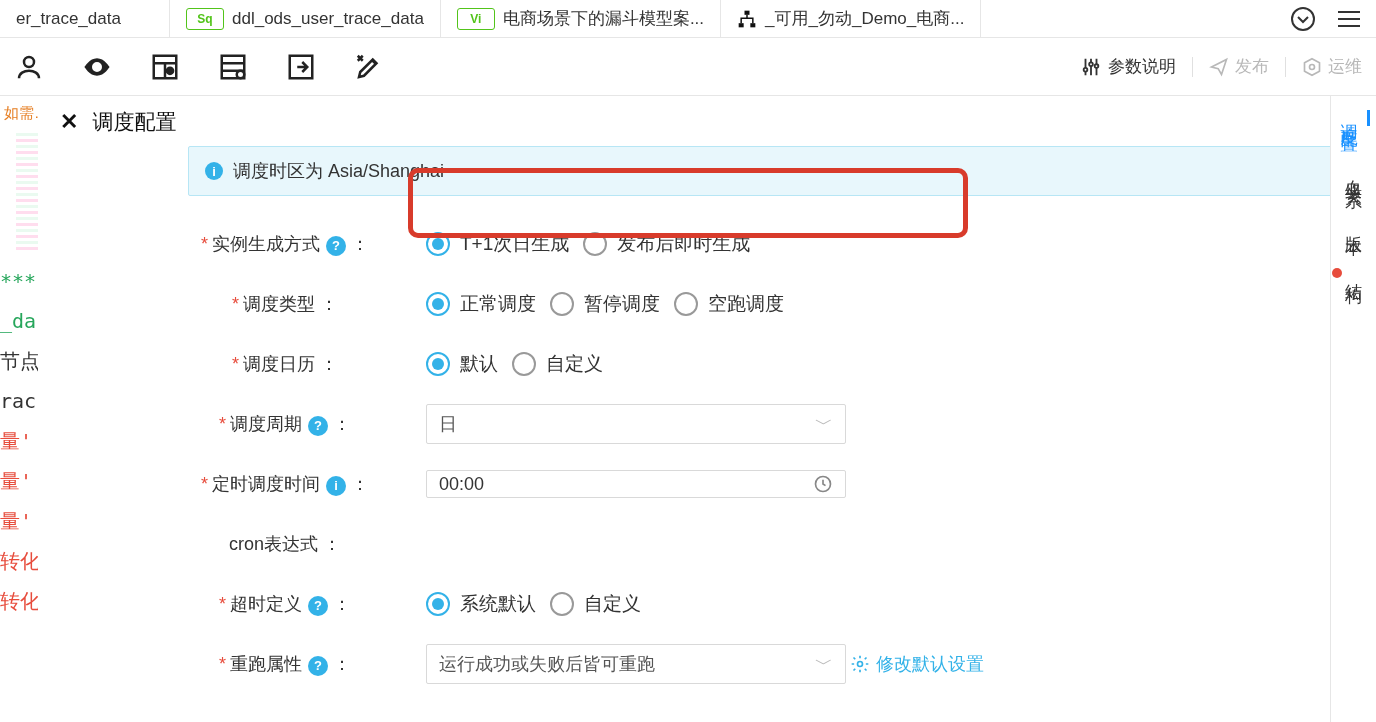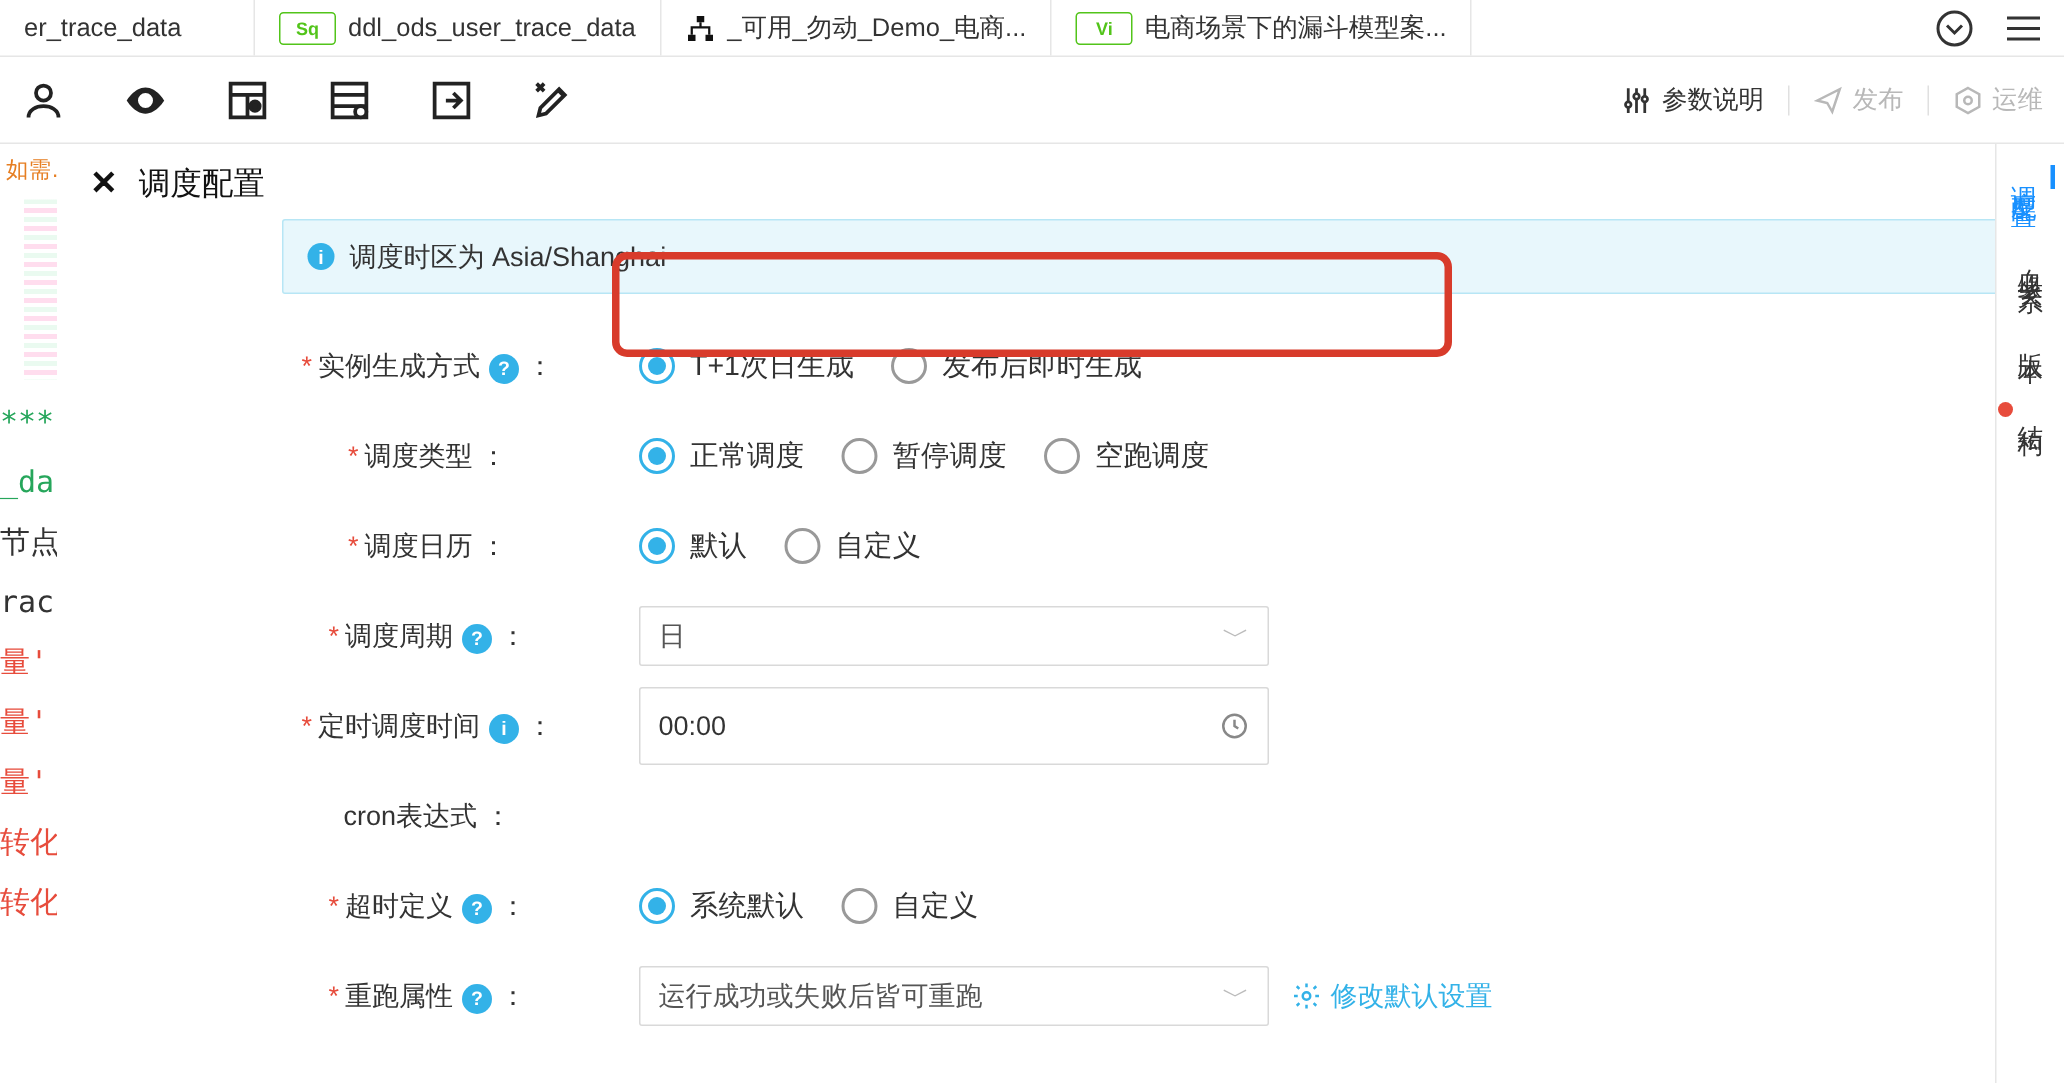--- a/index.html
+++ b/index.html
@@ -40,64 +40,64 @@
     .panel-head { display:flex; align-items:center; gap:14px; padding:12px 22px 10px 22px; font-size:21px; color:#111; }
     .close-x { font-size:22px; font-weight:700; line-height:1; }
     .form-area { padding:0 22px 22px 150px; }
     .info-banner { background:#e8f7fc; border:1px solid #b7e6f5; border-radius:2px; padding:12px 16px; display:flex; align-items:center; gap:10px; font-size:18px; color:#333; margin-bottom:18px; }
     .info-dot { width:18px; height:18px; border-radius:50%; background:#33b2e8; color:#fff; font-size:13px; display:flex; align-items:center; justify-content:center; font-weight:700; }
 
     .row { display:flex; align-items:center; min-height:60px; }
     .label { width:200px; text-align:center; font-size:18px; color:#333; padding-right:6px; }
     .req::before { content:"*"; color:#e74c3c; margin-right:4px; }
     .help { display:inline-flex; width:20px; height:20px; border-radius:50%; background:#33b2e8; color:#fff; font-size:13px; align-items:center; justify-content:center; margin-left:6px; font-weight:bold; }
-    .controls { flex:1; display:flex; align-items:center; gap:15px; padding-left:38px; font-size:19px; }
+    .controls { flex:1; display:flex; align-items:center; gap:4px; padding-left:38px; font-size:19px; }
     .radio { display:inline-flex; align-items:center; gap:10px; padding-right:10px; }
     .r-outer { width:24px; height:24px; border-radius:50%; border:2px solid #999; display:inline-flex; align-items:center; justify-content:center; }
     .r-outer.sel { border-color:#33b2e8; }
     .r-inner { width:12px; height:12px; border-radius:50%; background:#33b2e8; display:none; }
     .r-outer.sel .r-inner { display:block; }
 
     .highlight-frame { position:absolute; border:5px solid #d83b2b; border-radius:10px; pointer-events:none; }
 
     .select-box { width:420px; height:40px; border:1px solid #d9d9d9; border-radius:2px; display:flex; align-items:center; justify-content:space-between; padding:0 12px; color:#555; font-size:18px; }
-    .time-box { width:420px; height:52px; border:1px solid #d9d9d9; border-radius:2px; display:flex; align-items:center; justify-content:space-between; padding:0 12px; color:#333; font-size:18px; }
+    .time-box { width:420px; height:28px; border:1px solid #d9d9d9; border-radius:2px; display:flex; align-items:center; justify-content:space-between; padding:0 12px; color:#333; font-size:18px; }
     .link-action { color:#33b2e8; display:flex; align-items:center; gap:6px; font-size:18px; }
 
     .rail { position:absolute; right:0; top:96px; bottom:0; width:46px; background:#fff; border-left:1px solid #e6e6e6; display:flex; flex-direction:column; align-items:center; padding-top:14px; gap:40px; }
     .rail-item { writing-mode:vertical-rl; text-orientation:upright; font-size:17px; color:#333; letter-spacing:4px; position:relative; }
     .rail-item.active { color:#1890ff; border-right:3px solid #1890ff; padding-right:6px; }
     .red-dot { width:10px; height:10px; background:#e74c3c; border-radius:50%; position:absolute; left:-10px; top:-2px; }
     .chev { color:#bbb; }
   </style>
 </head>
 <body>
 
 <div class="top-tabs">
   <div class="tab">
       <span>er_trace_data</span>
     </div>
   <div class="tab">
     <span class="tab-badge badge-sq">Sq</span>
     <span>ddl_ods_user_trace_data</span>
   </div>
   <div class="tab">
+    <span class="tab-badge badge-vi">Vi</span>
+    <span>电商场景下的漏斗模型案...</span>
+  </div>
+  <div class="tab">
     <span class="tab-icon-wf">
       <svg viewBox="0 0 24 24" fill="currentColor">
           <rect x="9" y="2" width="6" height="5"></rect>
           <rect x="2" y="17" width="6" height="5"></rect>
           <rect x="16" y="17" width="6" height="5"></rect>
           <path d="M12 7v4M12 11H5v6M12 11h7v6" stroke="currentColor" stroke-width="1.8" fill="none"></path>
         </svg>
     </span>
     <span>_可用_勿动_Demo_电商...</span>
-  </div>
-  <div class="tab">
-    <span class="tab-badge badge-vi">Vi</span>
-    <span>电商场景下的漏斗模型案...</span>
   </div>
   <div class="top-right">
     <span class="circle-btn">
       <svg viewBox="0 0 26 26">
           <circle cx="13" cy="13" r="11" fill="none" stroke="#333" stroke-width="2"></circle>
           <path d="M8 11l5 5 5-5" fill="none" stroke="#333" stroke-width="2"></path>
         </svg>
     </span>
     <span class="hamburger">
         <span></span>

